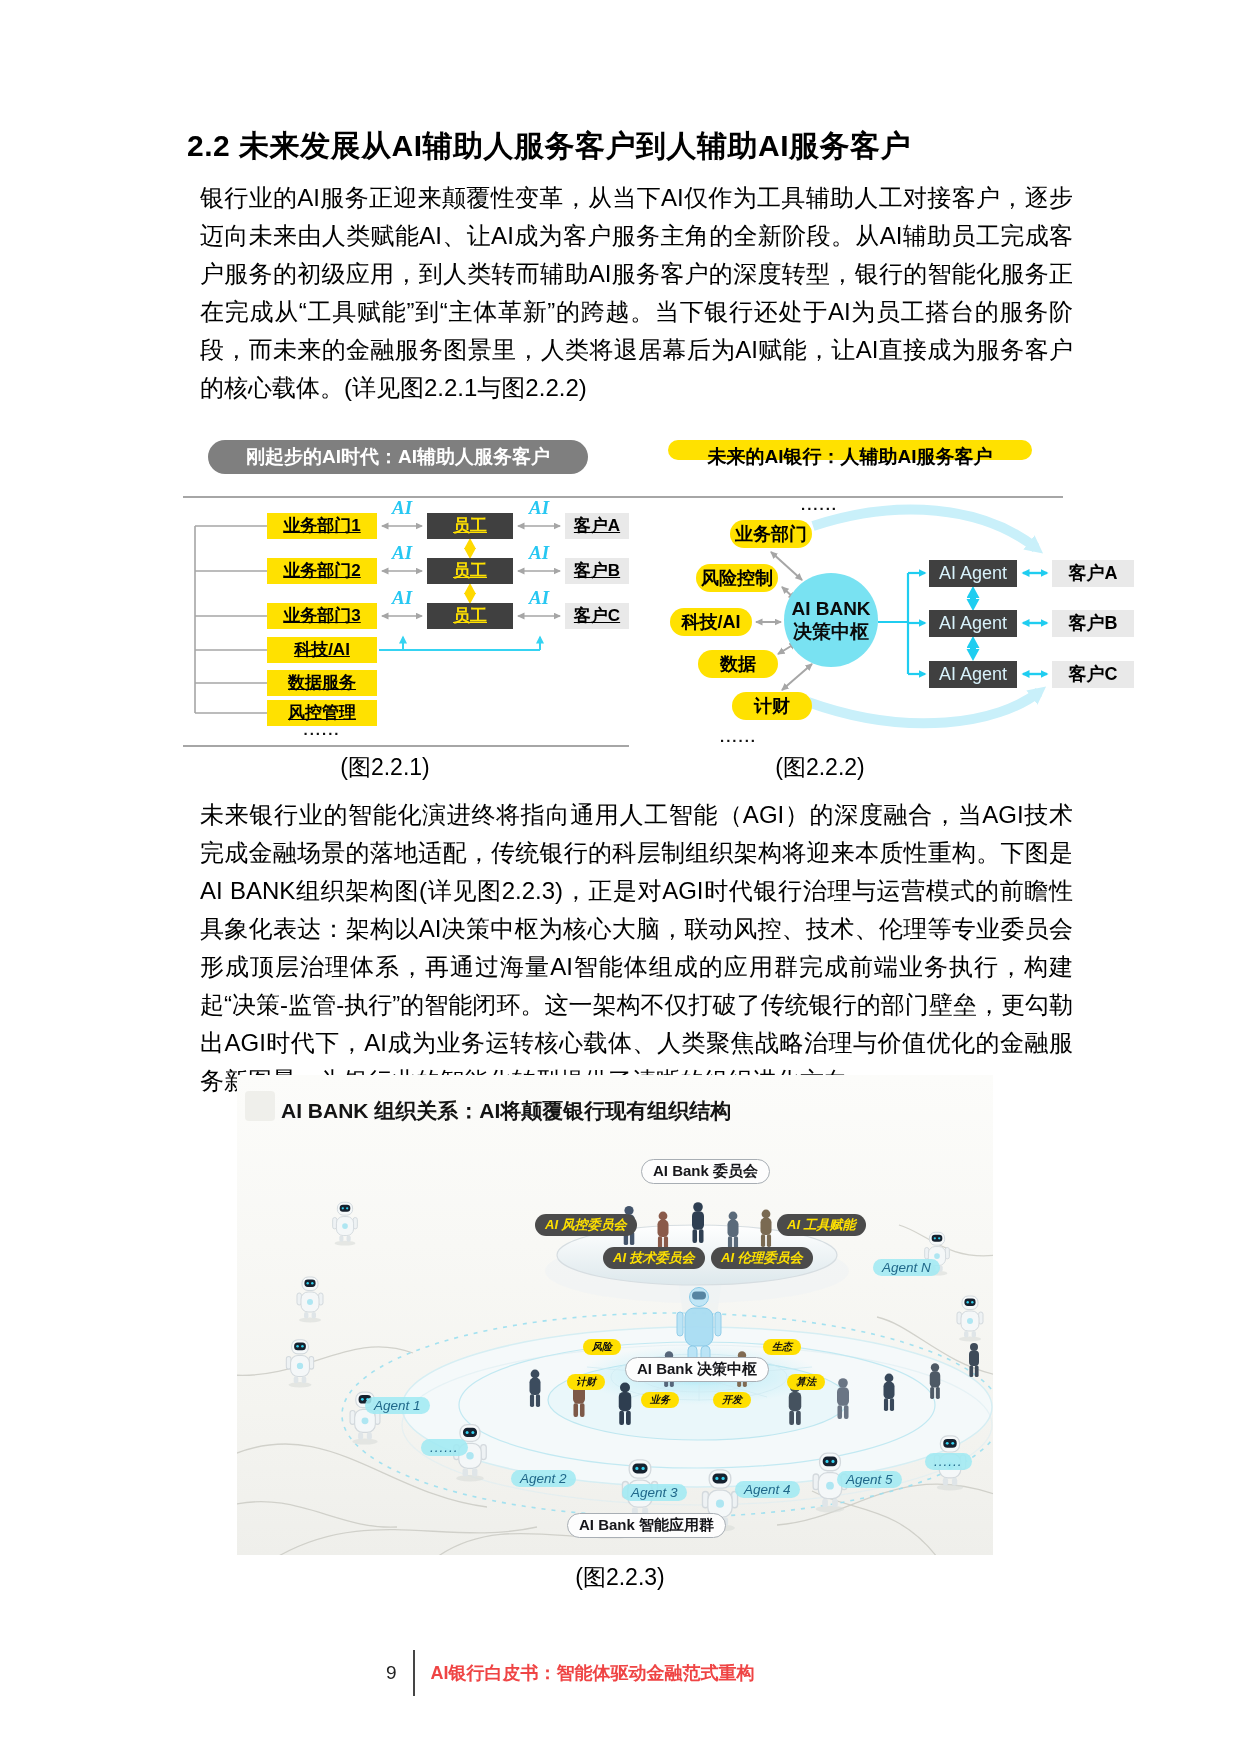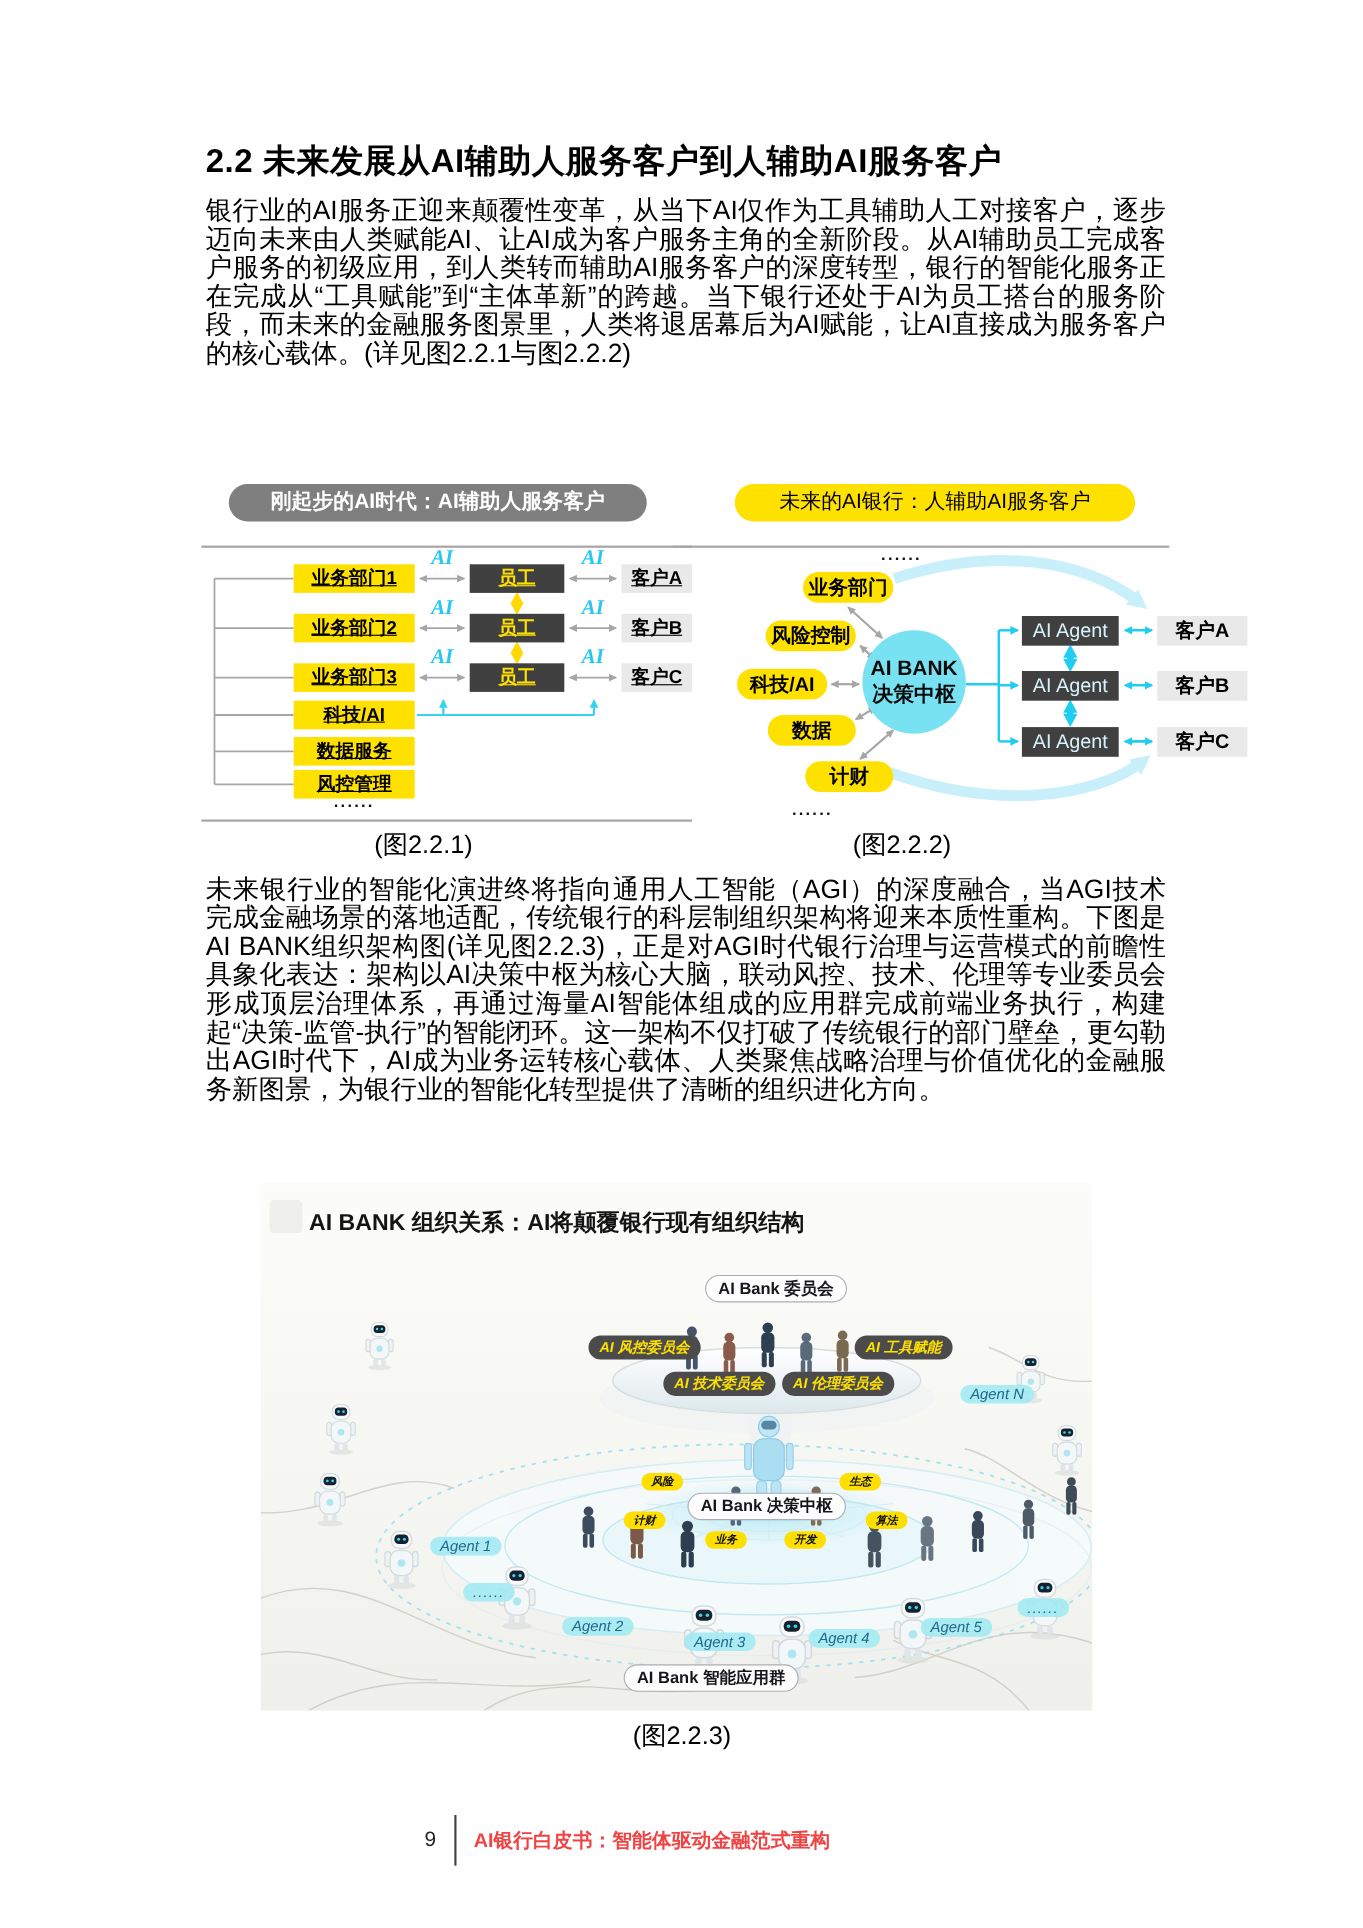--- a/index.html
+++ b/index.html
@@ -1,39 +1,39 @@
 <!DOCTYPE html>
 <html><head>
 <meta charset="utf-8">
 <style>
   html,body{margin:0;padding:0;background:#fff;}
   body{font-family:"Liberation Sans","DejaVu Sans",sans-serif;}
   .page{position:relative;width:1239px;height:1753px;background:#fff;overflow:hidden;}
   .heading{position:absolute;left:187px;top:126px;margin:0;font-size:30px;font-weight:bold;color:#000;letter-spacing:.5px;}
-  .para{position:absolute;left:187px;width:873px;margin:0;font-size:24px;line-height:26px;color:#000;text-align:justify;}
+  .para{position:absolute;left:200px;width:873px;margin:0;font-size:24px;line-height:38px;color:#000;text-align:justify;}
   .p1{top:179px;}
   .p2{top:796px;}
   .lay{position:absolute;left:0;top:0;}
   
   .fig1{position:absolute;left:183px;top:440px;width:450px;height:312px;}
   .fig1 .hdr{position:absolute;left:25px;top:0;width:380px;height:34px;background:#7f7f7f;border-radius:17px;color:#fff;font-size:19px;font-weight:bold;text-align:center;line-height:34px;}
   .rule{position:absolute;background:#a6a6a6;height:2px;}
   .box{position:absolute;height:26px;line-height:26px;text-align:center;font-weight:bold;font-size:17px;text-decoration:underline;}
   .dept{left:84px;width:110px;background:#ffe100;color:#000;}
   .d0{top:73px}.d1{top:118px}.d2{top:163px}.d3{top:197px}.d4{top:230px}.d5{top:260px}
   .emp{left:244px;width:86px;background:#404040;color:#ffe100;}
   .e0{top:73px}.e1{top:118px}.e2{top:163px}
   .cust{left:382px;width:64px;background:#e9e9e9;color:#000;}
   .ai-lab{position:absolute;width:30px;text-align:center;font-family:"Liberation Serif","DejaVu Serif",serif;font-style:italic;font-weight:bold;font-size:19px;color:#27c7f2;}
   .al{left:204px}.ar{left:341px}
   .t0{top:57px}.t1{top:102px}.t2{top:147px}
   .dots{position:absolute;font-weight:bold;font-size:15px;letter-spacing:2px;color:#111;}
   
   .fig2{position:absolute;left:608px;top:440px;width:530px;height:312px;}
-  .fig2 .hdr{position:absolute;left:60px;top:0;width:364px;height:34px;background:#ffe100;border-radius:17px;color:#000;font-size:19px;font-weight:normal;text-align:center;line-height:34px;}
+  .fig2 .hdr{position:absolute;left:60px;top:0;width:364px;height:20px;background:#ffe100;border-radius:17px;color:#000;font-size:19px;font-weight:bold;text-align:center;line-height:34px;}
   .pill{position:absolute;height:28px;line-height:28px;border-radius:14px;background:#ffe100;color:#000;font-weight:bold;font-size:18px;text-align:center;}
   .q0{left:122px;top:80px;width:82px}.q1{left:88px;top:124px;width:82px}.q2{left:62px;top:168px;width:82px}.q3{left:90px;top:210px;width:80px}.q4{left:124px;top:252px;width:80px}
   .hub{position:absolute;left:176px;top:133px;width:94px;height:94px;border-radius:50%;background:#79e2f2;display:flex;flex-direction:column;justify-content:center;text-align:center;color:#0a0a0a;font-weight:bold;font-size:19px;line-height:23px;}
   .agent{position:absolute;left:321px;width:88px;height:27px;background:#404040;color:#d8f2fb;font-weight:normal;font-size:18px;text-align:center;line-height:27px;}
   .g0{top:120px}.g1{top:170px}.g2{top:221px}
   .cust2{position:absolute;left:444px;width:82px;height:27px;background:#e9e9e9;color:#000;font-weight:bold;font-size:18px;line-height:27px;text-align:center;}
   .cap{position:absolute;font-size:23px;color:#000;width:240px;text-align:center;}
   .cap1{left:265px;top:752px}.cap2{left:700px;top:752px}.cap3{left:495px;top:1562px;width:250px}
   
   .fig3{position:absolute;left:237px;top:1075px;width:756px;height:480px;background:linear-gradient(180deg,#fcfcfa,#f4f4f0 70%,#efefeb);overflow:hidden;}
@@ -284,21 +284,21 @@
     <div class="dpill" style="left:540px;top:139px;">AI 工具赋能</div>
     <div class="dpill" style="left:366px;top:172px;">AI 技术委员会</div>
     <div class="dpill" style="left:474px;top:172px;">AI 伦理委员会</div>
     <div class="wpill" style="left:388px;top:282px;">AI Bank 决策中枢</div>
     <div class="ypill" style="left:346px;top:264px;">风险</div>
     <div class="ypill" style="left:526px;top:264px;">生态</div>
     <div class="ypill" style="left:330px;top:299px;">计财</div>
     <div class="ypill" style="left:550px;top:299px;">算法</div>
     <div class="ypill" style="left:404px;top:317px;">业务</div>
     <div class="ypill" style="left:476px;top:317px;">开发</div>
-    <div class="apill" style="left:154px;top:322px;">Agent 1</div>
+    <div class="apill" style="left:128px;top:322px;">Agent 1</div>
     <div class="apill" style="left:274px;top:395px;">Agent 2</div>
     <div class="apill" style="left:385px;top:409px;">Agent 3</div>
     <div class="apill" style="left:498px;top:406px;">Agent 4</div>
     <div class="apill" style="left:600px;top:396px;">Agent 5</div>
     <div class="apill" style="left:636px;top:184px;">Agent N</div>
     <div class="apill" style="left:184px;top:364px;letter-spacing:1px;">......</div>
     <div class="apill" style="left:688px;top:378px;letter-spacing:1px;">......</div>
     <div class="wpill" style="left:330px;top:438px;">AI Bank 智能应用群</div>
   </div>
 

